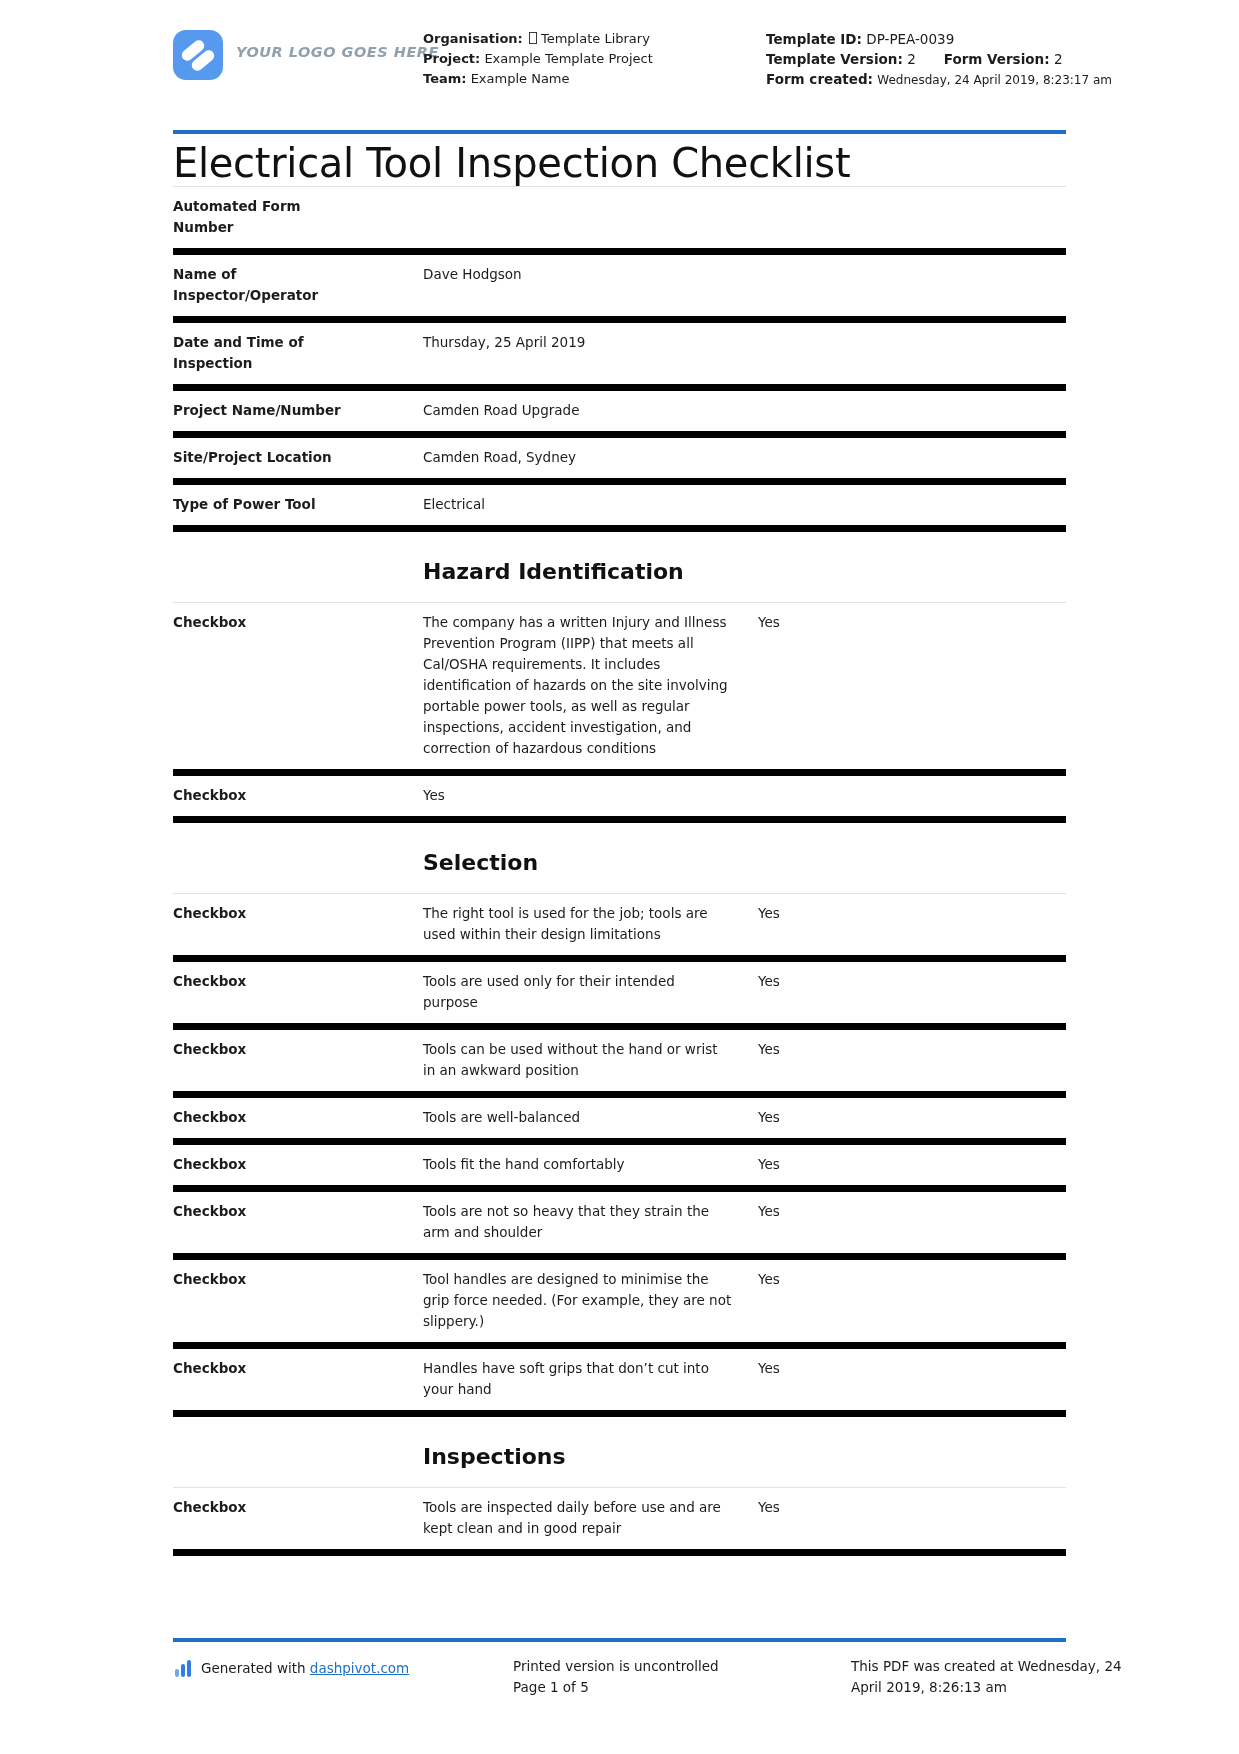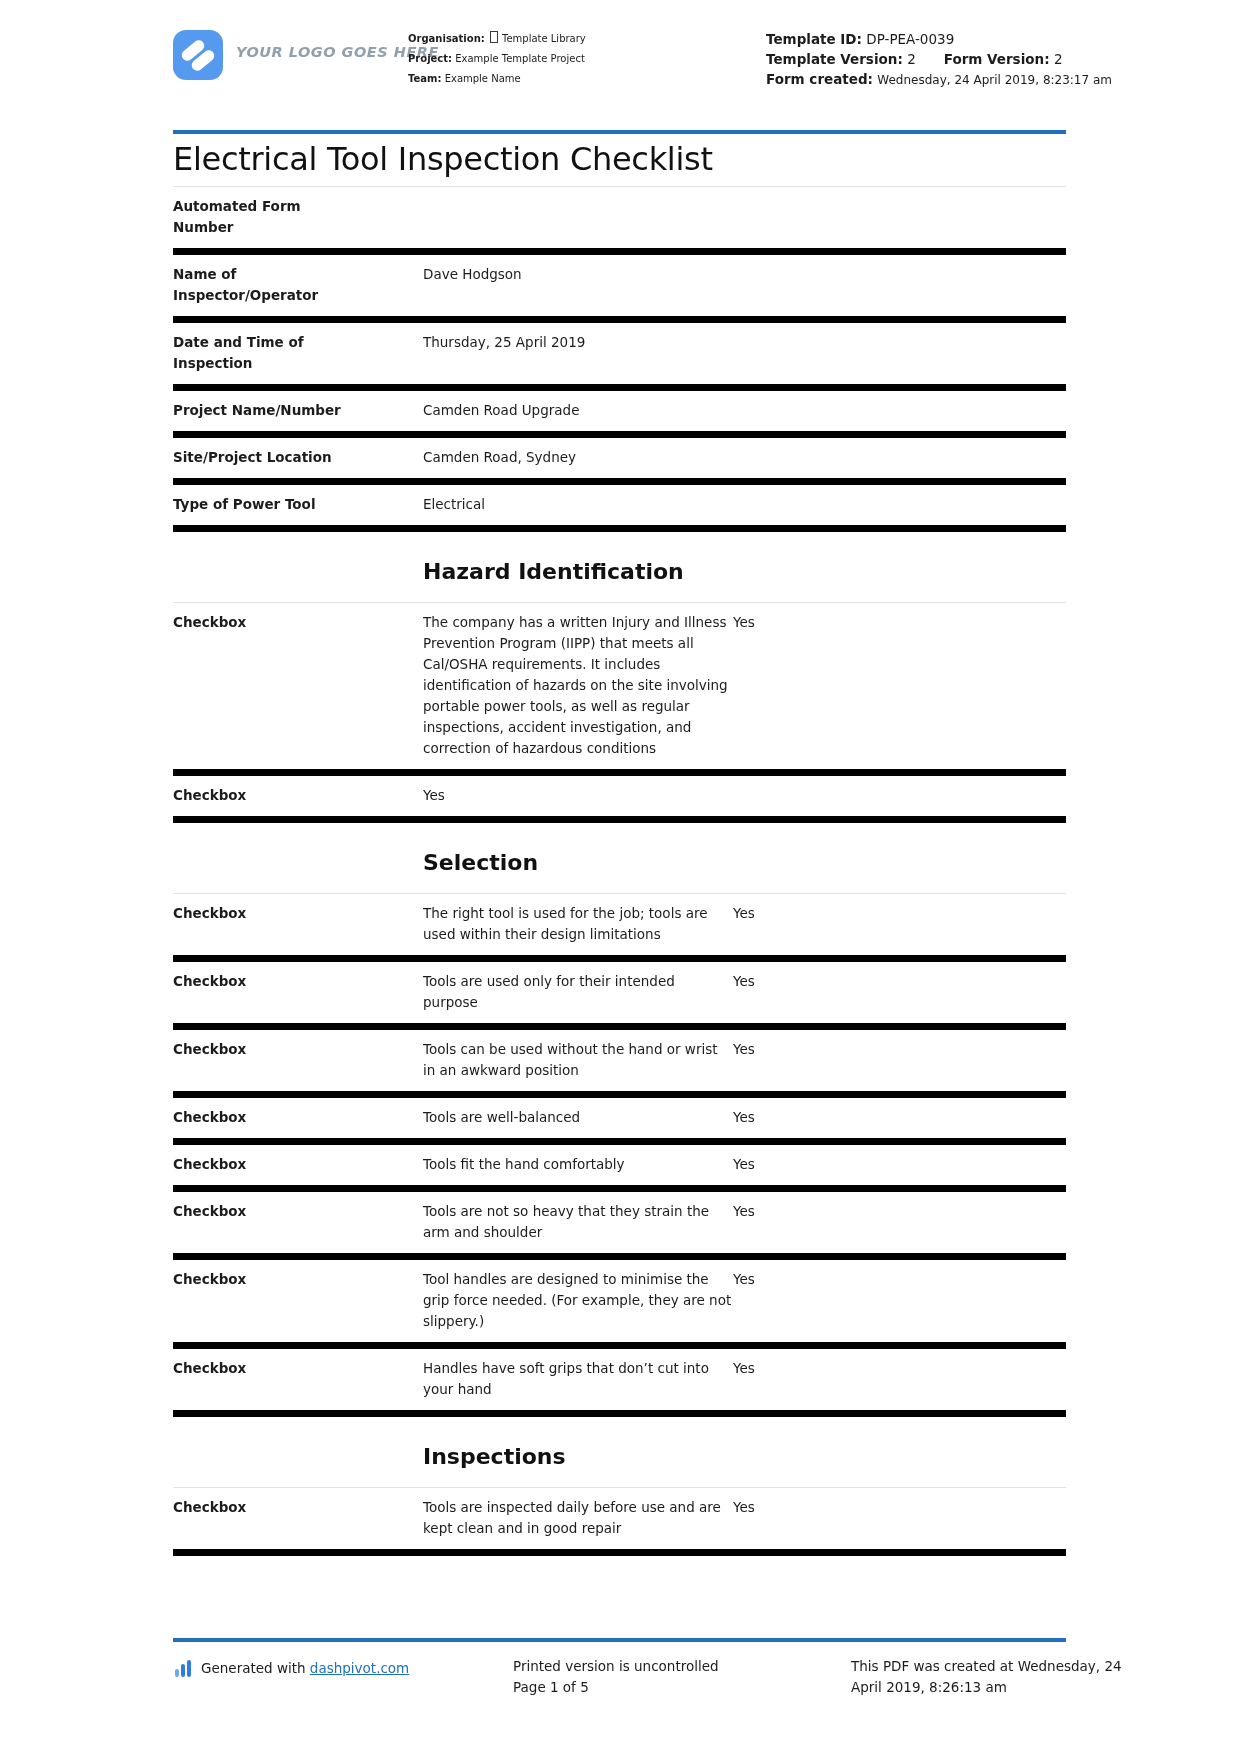--- a/index.html
+++ b/index.html
@@ -12,36 +12,36 @@
     font-family:"DejaVu Sans", "Liberation Sans", sans-serif;
     color:#1c1c1c;
   }
   
   .hdr-left { position:absolute; left:75px; top:30px; display:flex; align-items:flex-start; }
   .logo-square { width:50px; height:50px; border-radius:13px; background:#569af0; position:relative; overflow:hidden; flex:0 0 auto; }
   .logo-square .bar { position:absolute; width:26px; height:11px; border-radius:6px; background:#ffffff; }
   .logo-square .bar.b1 { left:7px;  top:15px; transform:rotate(-40deg); }
   .logo-square .bar.b2 { left:17px; top:25px; transform:rotate(-40deg); }
   .logo-text { font-size:14.5px; font-weight:bold; font-style:italic; color:#90a0ad; letter-spacing:0.5px; margin:14px 0 0 13px; white-space:nowrap; }
-  .hdr-mid { position:absolute; left:310px; top:29px; font-size:10px; line-height:20px; width:330px; }
+  .hdr-mid { position:absolute; left:325px; top:29px; font-size:13px; line-height:20px; width:330px; }
   .hdr-right { position:absolute; left:668px; top:29px; font-size:13.5px; line-height:20px; width:352px; }
   .hdr-line b { font-weight:bold; }
   .hdr-gap { display:inline-block; width:28px; }
   .small-val { font-size:12px; }
   .tofu { display:inline-block; width:8px; height:12px; border:1px solid #3a3a3a; margin:0 4px 0 2px; vertical-align:-1px; }
   .blue-rule { position:absolute; left:75px; right:75px; top:130px; height:4px; background:#1f70c2; }
   
-  .title { position:absolute; left:75px; top:140px; font-size:32px; font-weight:500; letter-spacing:-0.3px; color:#111; }
+  .title { position:absolute; left:75px; top:140px; font-size:40px; font-weight:500; letter-spacing:-0.3px; color:#111; }
   
   .form-body { position:absolute; left:75px; right:75px; top:186px; }
   .row { display:flex; border-bottom:7px solid #000000; padding:9px 0 10px 0; font-size:13.5px; line-height:21px; }
   .form-body .row:first-child { border-top:1px solid #e2e2e2; }
   .cell-label { width:180px; margin-right:70px; font-weight:bold; flex:0 0 auto; }
   .cell-value { flex:1 1 auto; }
-  .check-q { width:310px; flex:0 0 auto; }
+  .check-q { width:310px; margin-right:25px; flex:0 0 auto; }
   .check-a { flex:1 1 auto; }
   .section-row { border-bottom:1px solid #e2e2e2; padding:27px 0 18px 0; }
   .section-heading { margin-left:250px; font-size:22px; font-weight:bold; color:#111; }
   
   .footer-rule { position:absolute; left:75px; right:75px; top:1638px; height:4px; background:#1f70c2; }
   .footer { position:absolute; left:75px; right:75px; top:1656px; font-size:13.5px; line-height:21px; }
   .foot-left { position:absolute; left:0; top:2px; display:flex; align-items:flex-start; }
   .bars-icon { display:inline-flex; align-items:flex-end; height:17px; margin:2px 8px 0 2px; }
   .bars-icon i { display:block; width:4px; border-radius:2px; margin-right:2px; }
   .bars-icon .s { height:8px;  background:#6aa9f4; }

